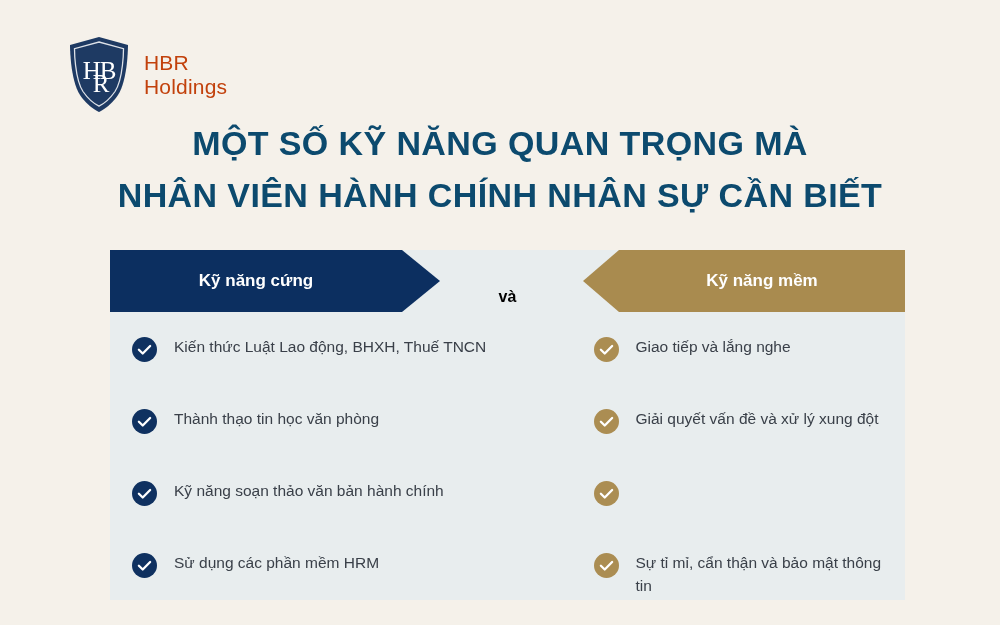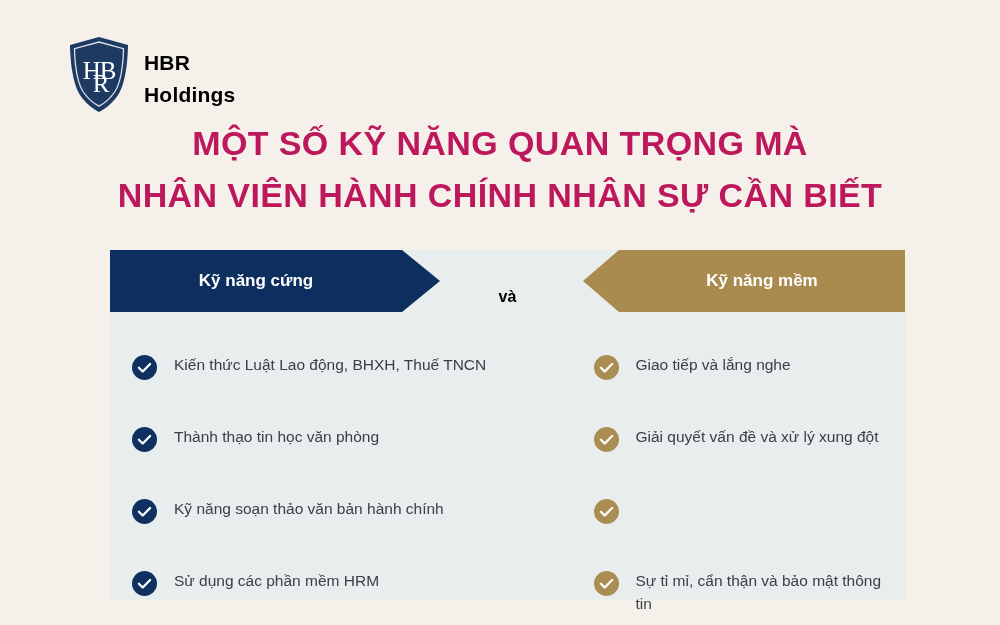--- a/index.html
+++ b/index.html
@@ -9,28 +9,28 @@
     font-family:"Liberation Sans", sans-serif;
     overflow:hidden;
   }
   .canvas { position:relative; width:1000px; height:625px; }
 
   
   .logo { position:absolute; left:68px; top:36px; display:flex; align-items:center; gap:14px; }
   .shield { width:62px; height:78px; display:block; }
   .logo-text { display:flex; flex-direction:column; justify-content:center; line-height:1.12; }
   .logo-text .l1, .logo-text .l2 {
-    font-size:21px; font-weight:bold; color:#000000; letter-spacing:0.2px;margin-top:8px;
+    font-size:21px; font-weight:normal; color:#c2410c; letter-spacing:0.2px;
   }
 
   
   .title { position:absolute; left:0; top:118px; width:1000px; text-align:center; }
   .title .tl {
     display:block;
-    font-size:34px; font-weight:bold; color:#be185d;
+    font-size:34px; font-weight:bold; color:#0c4a6e;
     letter-spacing:0.4px; line-height:1.52;
     white-space:nowrap;
   }
 
   
   .panel {
     position:absolute; left:110px; top:250px;
     width:795px; height:350px;
     background:#e8edee;
   }
@@ -66,21 +66,21 @@
     font-size:16px; font-weight:bold; color:#000000;
     transform:translateY(-6px);
   }
 
   
   .cols {
     position:absolute; left:110px; top:312px;
     width:795px; height:288px;
     display:flex;
   }
-  .col { width:50%; padding-top:42px; }
+  .col { width:50%; padding-top:24px; }
   .col-left  { padding-left:22px; padding-right:20px; }
   .col-right { padding-left:86px; padding-right:16px; }
 
   .item { display:flex; align-items:flex-start; margin-bottom:20px; }
   .item:last-child { margin-bottom:0; }
 
   .check { flex:0 0 auto; width:25px; height:25px; margin-top:1px; }
   .check svg { display:block; width:25px; height:25px; }
 
   .item-text {

